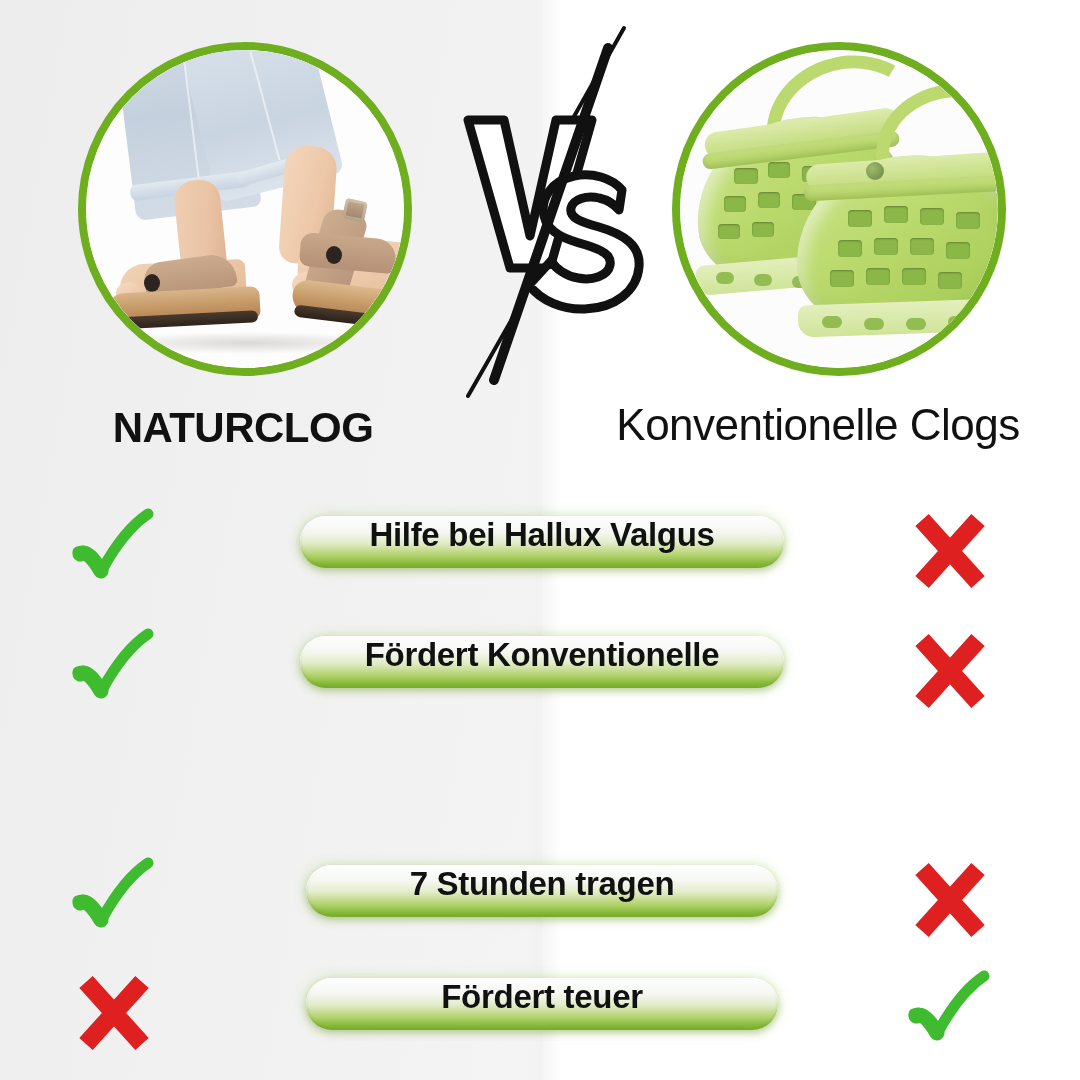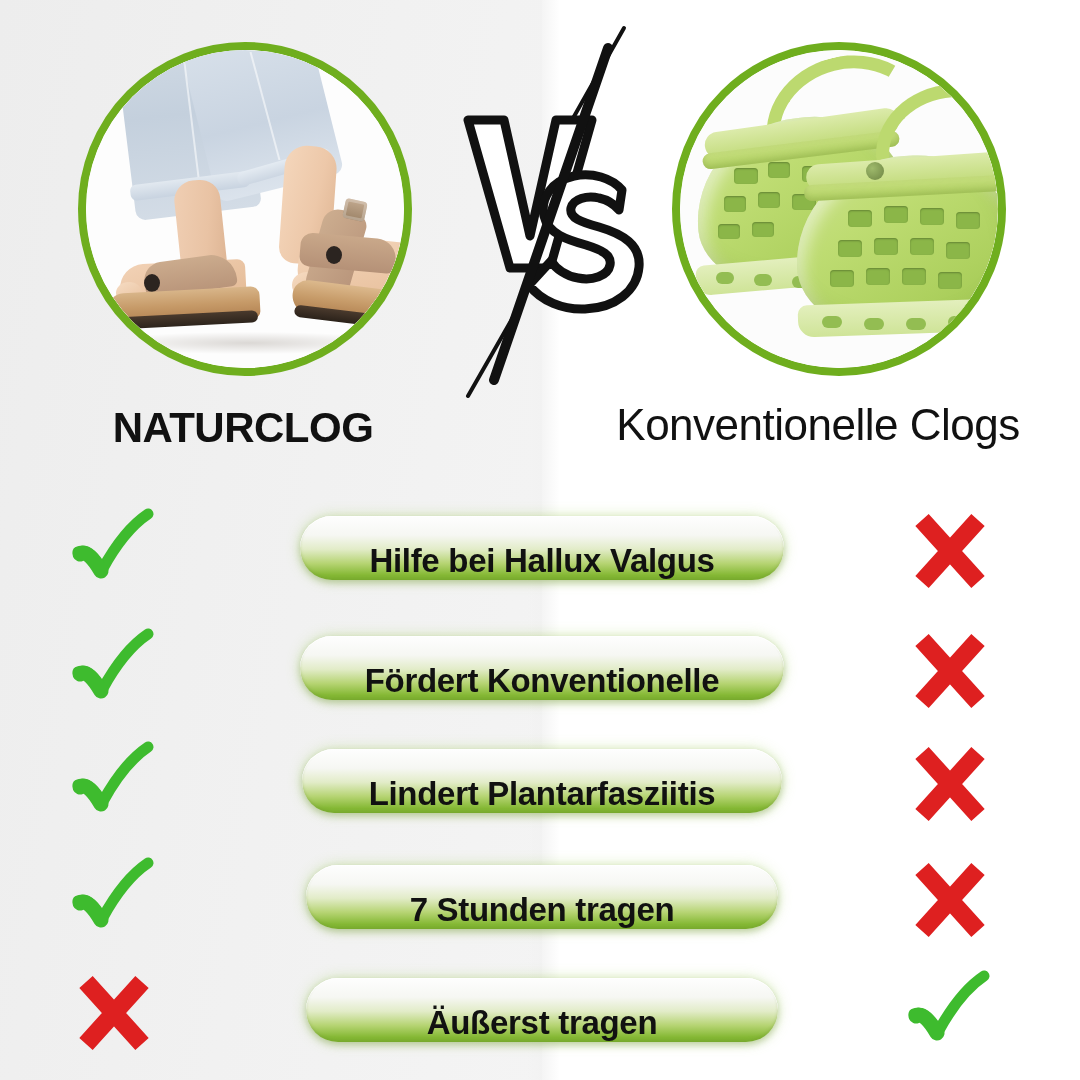--- a/index.html
+++ b/index.html
@@ -104,22 +104,22 @@
   #heading-right{left:556px;top:400px;width:524px;text-align:center;
     font-size:44px;font-weight:400;letter-spacing:-0.5px;}
 
   
   .row{position:absolute;left:0;width:1080px;height:86px;}
   .mark{position:absolute;width:104px;height:86px;}
   .mark-left{left:62px;}
   .mark-right{left:898px;}
   .mark svg{display:block;width:100%;height:100%;}
 
-  .pill{position:absolute;top:8px;height:64px;border-radius:34px;
-    display:flex;align-items:flex-end;justify-content:center;
+  .pill{position:absolute;top:8px;height:52px;border-radius:34px;
+    display:flex;align-items:flex-start;justify-content:center;
     background:linear-gradient(180deg,#fefefe 0%,#f6f7f3 30%,#e2ecc8 52%,#b6d473 74%,#86b936 92%,#7cb22c 100%);
     box-shadow:0 3px 7px rgba(120,150,70,.40), 0 0 14px rgba(168,214,100,.42),
                inset 0 1px 0 rgba(255,255,255,.95), inset 0 -2px 3px rgba(110,150,50,.30);}
   .pill span{font-size:33px;font-weight:bold;color:#111111;
     letter-spacing:-0.3px;white-space:nowrap;padding:0 30px;}
 
   #row-0 .pill{left:300px;width:484px;}
   #row-1 .pill{left:300px;width:484px;}
   #row-2 .pill{left:302px;width:480px;}
   #row-3 .pill{left:306px;width:472px;}
@@ -264,64 +264,48 @@
     <div class="pill">
       <span>Fördert Konventionelle</span>
     </div>
     <div class="mark mark-right">
         <svg viewBox="0 0 104 86" xmlns="http://www.w3.org/2000/svg">
           <path d="M24 12 L80 74 M80 12 L24 74" stroke="#de2020" stroke-width="18" fill="none" stroke-linecap="butt"></path>
         </svg>
       </div>
   </div>
 
-  <div class="row" id="row-2" style="top:741px;">
+
+  <div class="row" id="row-3" style="top:857px;">
     <div class="mark mark-left">
         <svg viewBox="0 0 104 86" xmlns="http://www.w3.org/2000/svg">
           <path d="M16 44 C24 40, 32 48, 40 62 C52 40, 68 18, 86 6" stroke="#3ebb2e" stroke-width="11" fill="none" stroke-linecap="round" stroke-linejoin="round"></path>
           <path d="M18 46 C25 43, 31 50, 39 63" stroke="#3ebb2e" stroke-width="15" fill="none" stroke-linecap="round"></path>
         </svg>
       </div>
     <div class="pill">
-      <span>Lindert Plantarfasziitis</span>
+      <span>7 Stunden tragen</span>
     </div>
     <div class="mark mark-right">
         <svg viewBox="0 0 104 86" xmlns="http://www.w3.org/2000/svg">
           <path d="M24 12 L80 74 M80 12 L24 74" stroke="#de2020" stroke-width="18" fill="none" stroke-linecap="butt"></path>
         </svg>
       </div>
   </div>
 
-  <div class="row" id="row-3" style="top:857px;">
+  <div class="row" id="row-4" style="top:970px;">
     <div class="mark mark-left">
+        <svg viewBox="0 0 104 86" xmlns="http://www.w3.org/2000/svg">
+          <path d="M24 12 L80 74 M80 12 L24 74" stroke="#de2020" stroke-width="18" fill="none" stroke-linecap="butt"></path>
+        </svg>
+      </div>
+    <div class="pill">
+      <span>Fördert teuer</span>
+    </div>
+    <div class="mark mark-right">
         <svg viewBox="0 0 104 86" xmlns="http://www.w3.org/2000/svg">
           <path d="M16 44 C24 40, 32 48, 40 62 C52 40, 68 18, 86 6" stroke="#3ebb2e" stroke-width="11" fill="none" stroke-linecap="round" stroke-linejoin="round"></path>
           <path d="M18 46 C25 43, 31 50, 39 63" stroke="#3ebb2e" stroke-width="15" fill="none" stroke-linecap="round"></path>
         </svg>
       </div>
-    <div class="pill">
-      <span>7 Stunden tragen</span>
-    </div>
-    <div class="mark mark-right">
-        <svg viewBox="0 0 104 86" xmlns="http://www.w3.org/2000/svg">
-          <path d="M24 12 L80 74 M80 12 L24 74" stroke="#de2020" stroke-width="18" fill="none" stroke-linecap="butt"></path>
-        </svg>
-      </div>
-  </div>
-
-  <div class="row" id="row-4" style="top:970px;">
-    <div class="mark mark-left">
-        <svg viewBox="0 0 104 86" xmlns="http://www.w3.org/2000/svg">
-          <path d="M24 12 L80 74 M80 12 L24 74" stroke="#de2020" stroke-width="18" fill="none" stroke-linecap="butt"></path>
-        </svg>
-      </div>
-    <div class="pill">
-      <span>Äußerst tragen</span>
-    </div>
-    <div class="mark mark-right">
-        <svg viewBox="0 0 104 86" xmlns="http://www.w3.org/2000/svg">
-          <path d="M16 44 C24 40, 32 48, 40 62 C52 40, 68 18, 86 6" stroke="#3ebb2e" stroke-width="11" fill="none" stroke-linecap="round" stroke-linejoin="round"></path>
-          <path d="M18 46 C25 43, 31 50, 39 63" stroke="#3ebb2e" stroke-width="15" fill="none" stroke-linecap="round"></path>
-        </svg>
-      </div>
   </div>
 
 </div>
 
 </body></html>

